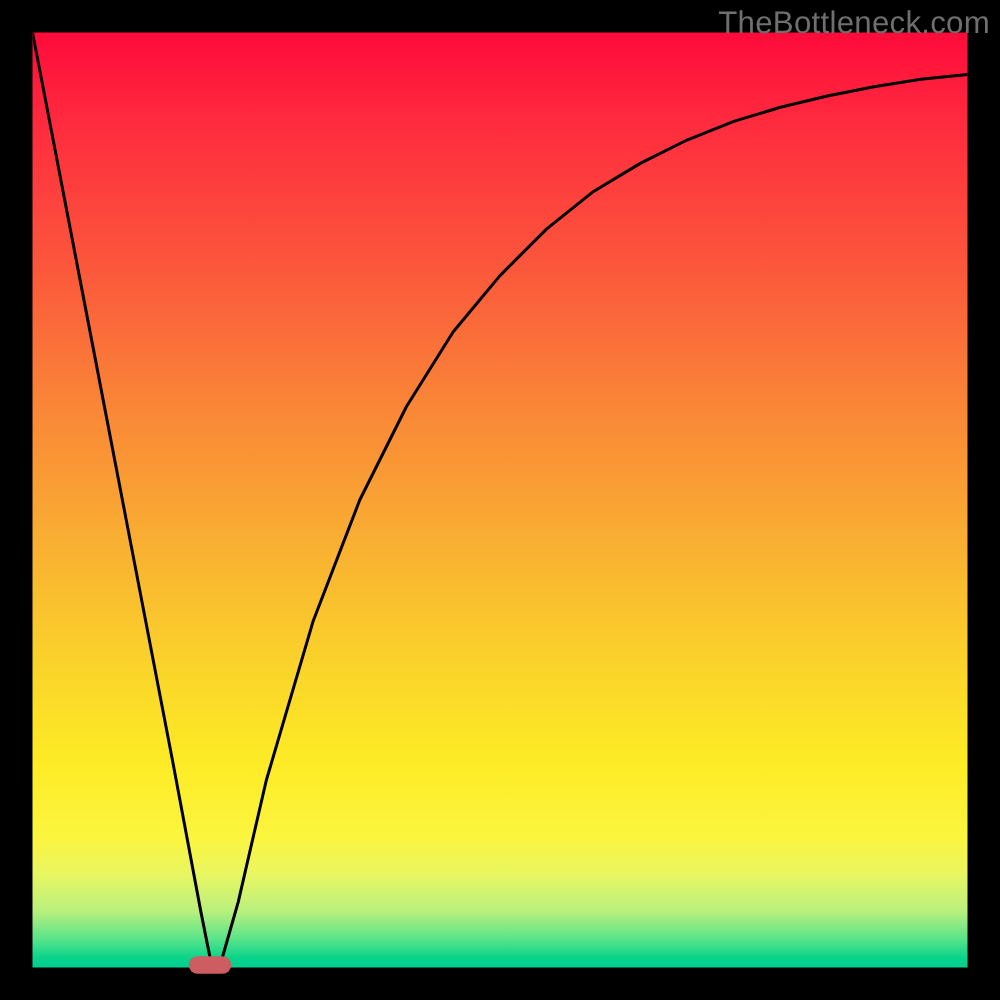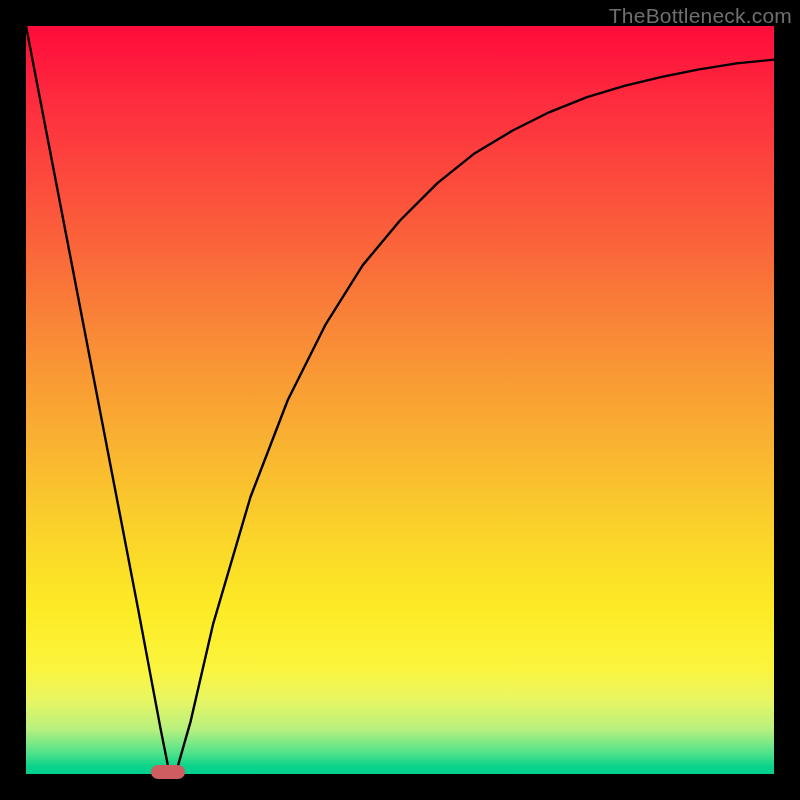--- a/index.html
+++ b/index.html
@@ -38,21 +38,21 @@
       #57e38a 97%,
       #0ad38b 99%,
       #00cf8e 100%
     );
   }
   .watermark {
     position: absolute;
     top: 4px;
     right: 8px;
     color: #6f6f6f;
-    font-size: 21px;
+    font-size: 25px;
     font-weight: 400;
     letter-spacing: 0.2px;
     pointer-events: none;
   }
   .curve-svg {
     position: absolute;
     left: 0;
     top: 0;
     width: 748px;
     height: 748px;

